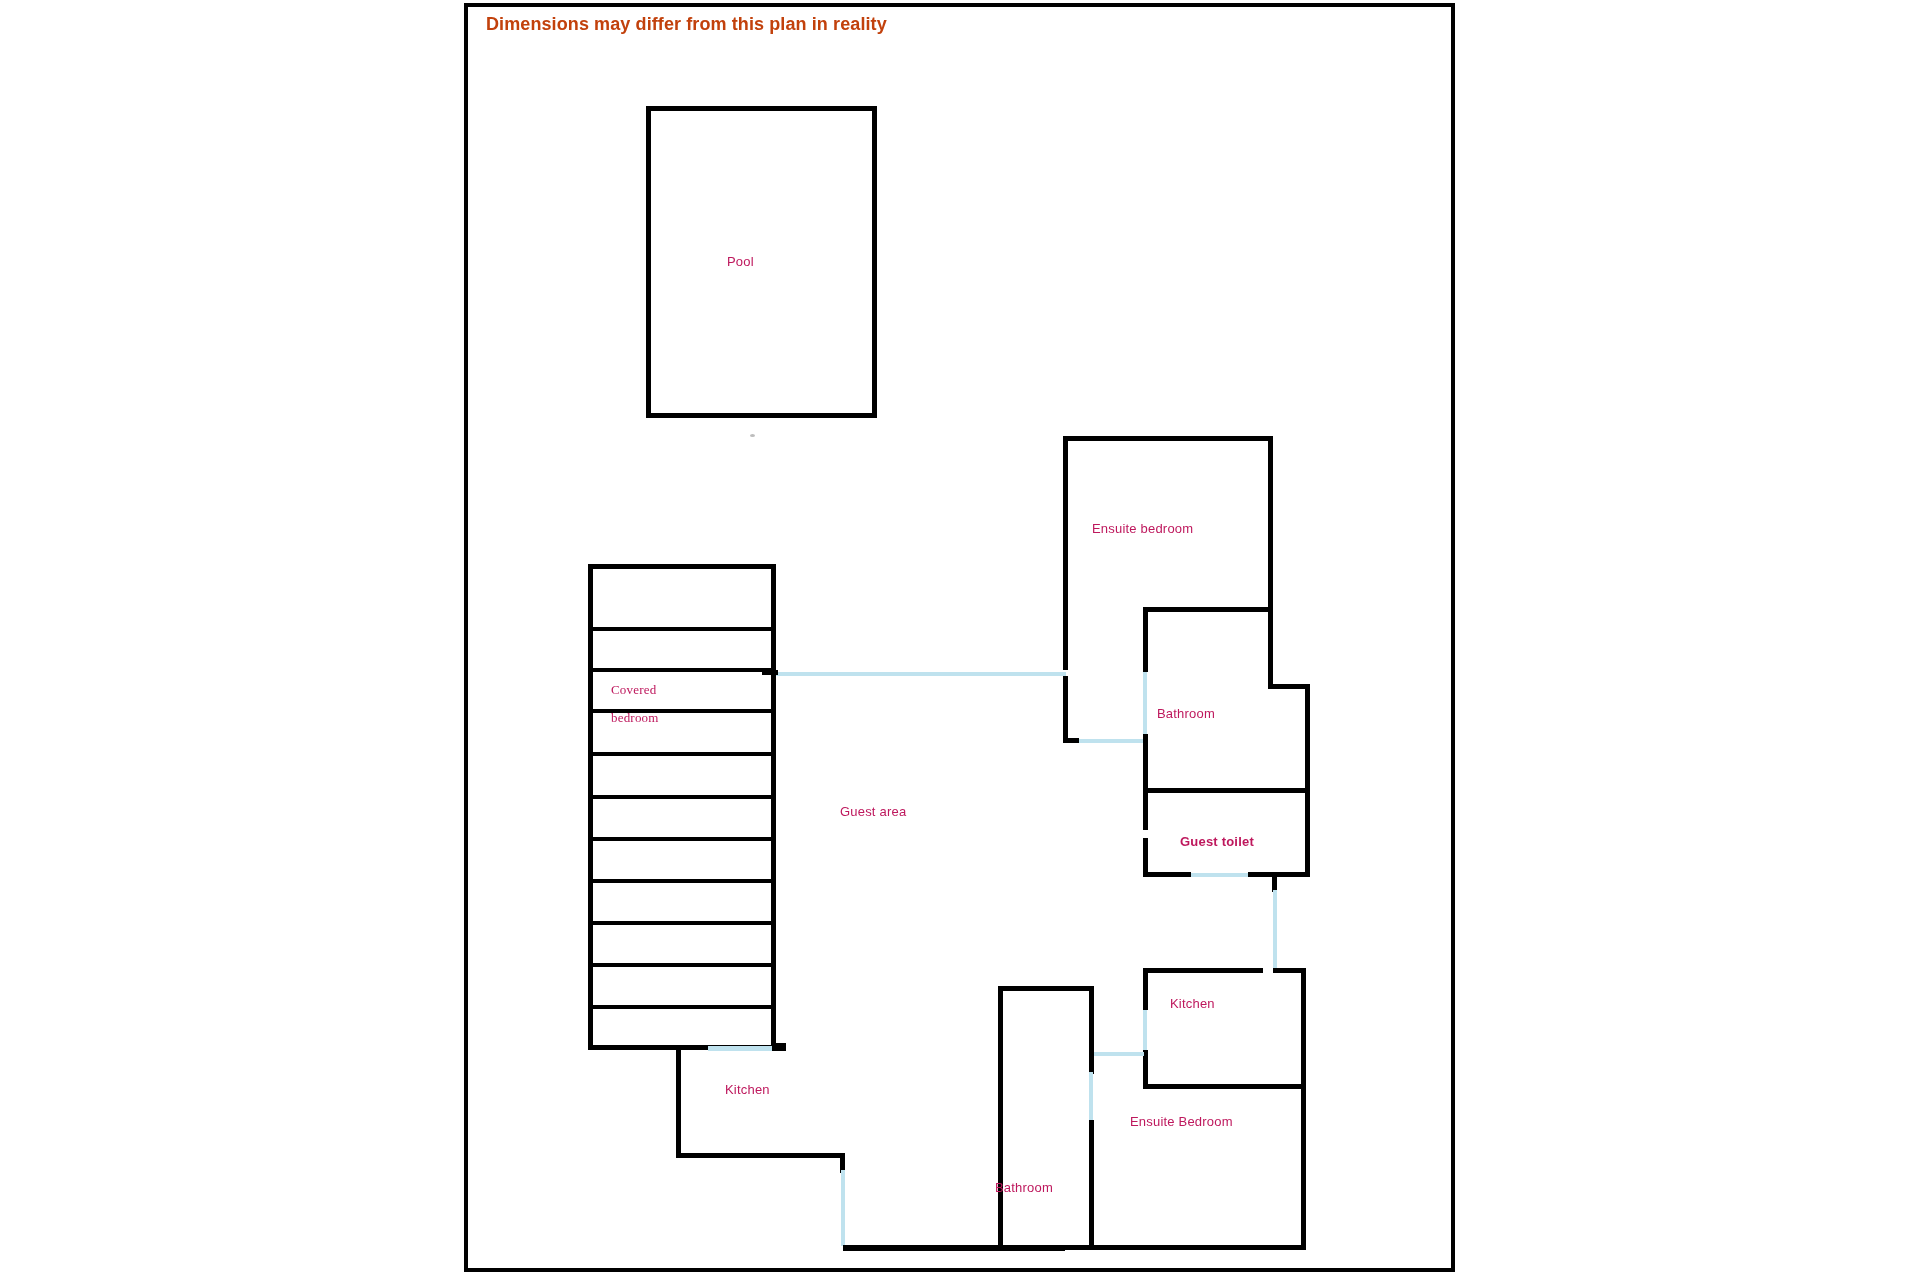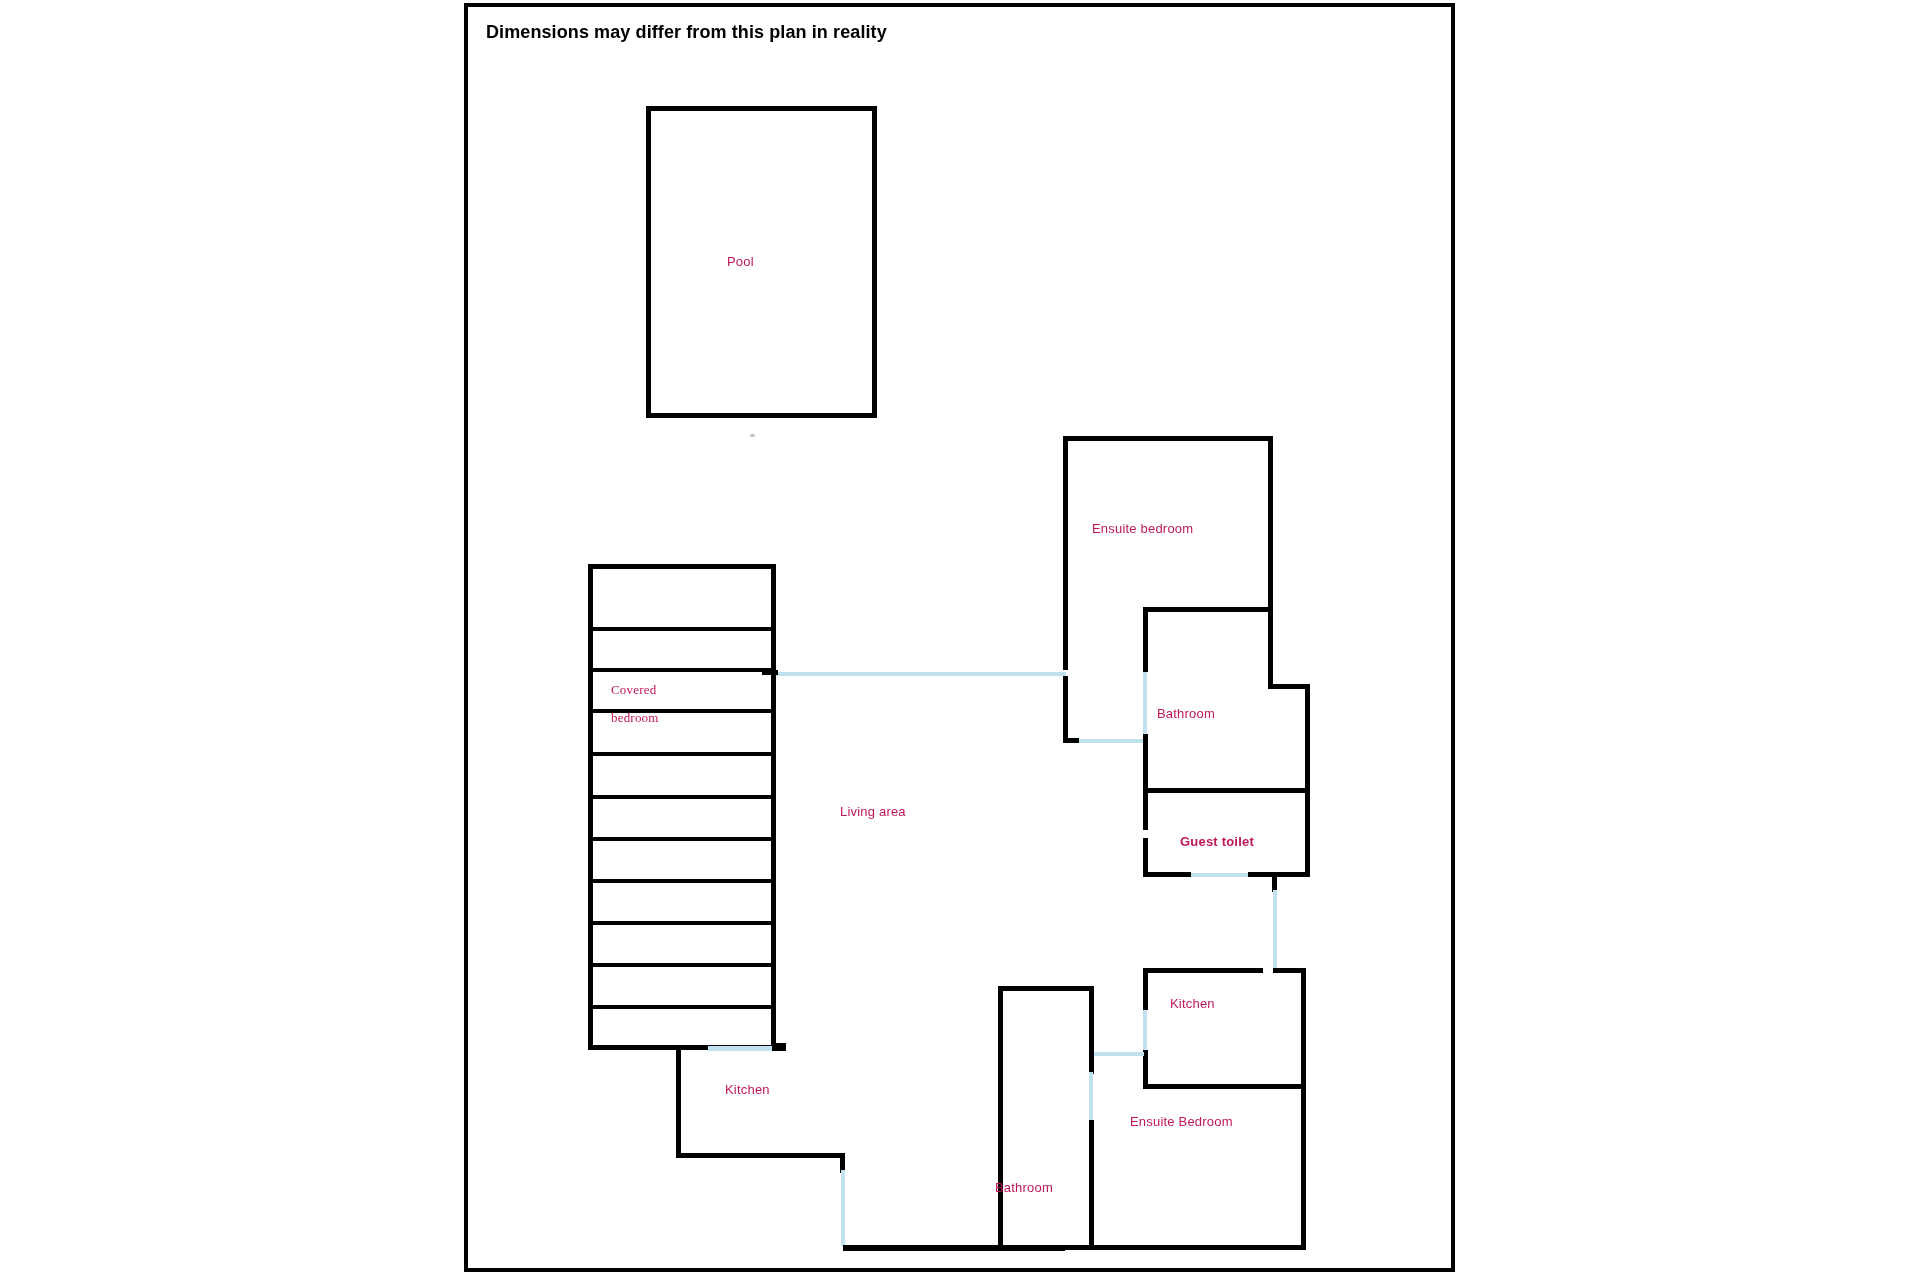--- a/index.html
+++ b/index.html
@@ -23,24 +23,24 @@
     top: 3px;
     width: 991px;
     height: 1269px;
     border: 4px solid #000000;
     box-sizing: border-box;
     background: #ffffff;
   }
   #note {
     position: absolute;
     left: 486px;
-    top: 22px;
+    top: 14px;
     font-size: 18px;
     font-weight: bold;
-    color: #000000;
+    color: #c2410c;
     letter-spacing: 0.1px;
     white-space: nowrap;
   }
   .wall {
     position: absolute;
     background: #000000;
   }
   .door {
     position: absolute;
     background: #bfe2ee;
@@ -93,21 +93,21 @@
   <div class="wall" style="left:588px; top:879px; width:188px; height:4px;"></div>
   <div class="wall" style="left:588px; top:921px; width:188px; height:4px;"></div>
   <div class="wall" style="left:588px; top:963px; width:188px; height:4px;"></div>
   <div class="wall" style="left:588px; top:1005px; width:188px; height:4px;"></div>
   <div class="wall" style="left:588px; top:1045px; width:188px; height:5px;"></div>
   <div class="room-label two-line" style="left:611px; top:676px;font-family:Liberation Serif, serif;">
     <span>Covered</span><br>
     <span>bedroom</span>
   </div>
 
-  <div class="room-label" style="left:840px; top:804px;">Living area</div>
+  <div class="room-label" style="left:840px; top:804px;">Guest area</div>
 
   <div class="door" style="left:776px; top:672px; width:290px; height:4px;"></div>
   <div class="wall" style="left:762px; top:670px; width:16px; height:5px;"></div>
 
   <div class="wall" style="left:1063px; top:436px; width:210px; height:5px;"></div>
   <div class="wall" style="left:1063px; top:436px; width:5px; height:234px;"></div>
   <div class="wall" style="left:1063px; top:676px; width:5px; height:66px;"></div>
   <div class="wall" style="left:1268px; top:436px; width:5px; height:252px;"></div>
   <div class="wall" style="left:1143px; top:607px; width:130px; height:5px;"></div>
   <div class="room-label" style="left:1092px; top:521px;">Ensuite bedroom</div>

